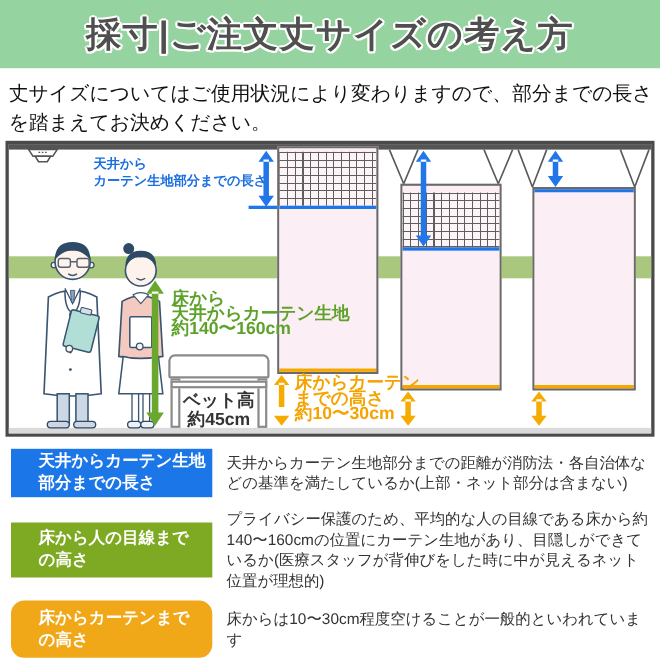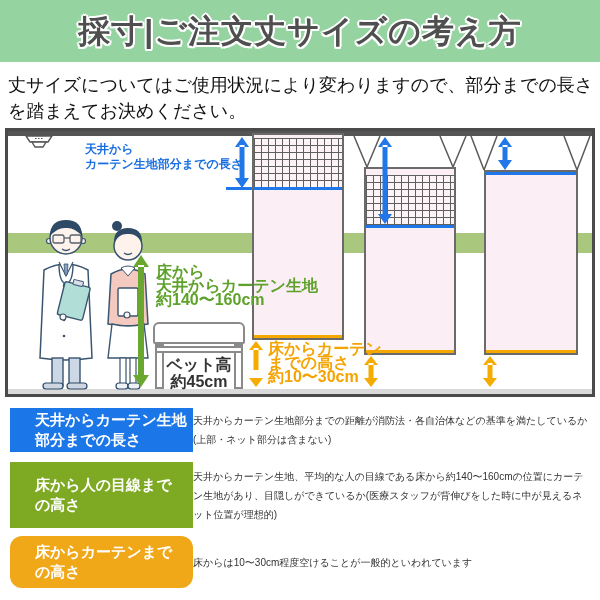--- a/index.html
+++ b/index.html
@@ -49,23 +49,23 @@
   .leg-l{left:147px;} .leg-r{left:226px;}
   .bed-label{position:absolute;left:145px;top:225px;width:92px;text-align:center;
              font-size:16px;line-height:17px;color:#333;font-weight:bold;z-index:3;}
   
   .points{position:absolute;left:10px;top:408px;width:581px;}
   .row{display:flex;align-items:center;}
   .row1{margin-bottom:10px;} .row2{margin-bottom:8px;}
   .plabel{width:183px;flex:0 0 183px;color:#fff;font-weight:bold;font-size:15px;line-height:20px;
           display:flex;flex-direction:column;justify-content:center;box-sizing:border-box;padding-left:25px;}
   .plabel1{height:44px;background:#1b76e8;}
-  .plabel2{height:66px;background:#7ea922;}
+  .plabel2{height:50px;background:#7ea922;}
   .plabel3{height:52px;background:#f0a818;border-radius:12px;}
-  .pdesc{flex:1 1 auto;font-size:10px;line-height:19px;color:#333;}
+  .pdesc{flex:1 1 auto;margin-left:13px;font-size:14px;line-height:19px;color:#333;}
 </style>
 </head>
 <body>
 
 <div class="page">
 
   <div class="header">
     <div class="title">採寸|ご注文丈サイズの考え方</div>
   </div>
 
@@ -209,21 +209,21 @@
         <span>天井からカーテン生地</span>
         <span>部分までの長さ</span>
       </div>
       <div class="pdesc">天井からカーテン生地部分までの距離が消防法・各自治体などの基準を満たしているか(上部・ネット部分は含まない)</div>
     </div>
     <div class="row row2">
       <div class="plabel plabel2">
         <span>床から人の目線まで</span>
         <span>の高さ</span>
       </div>
-      <div class="pdesc">天井からカーテン生地、平均的な人の目線である床から約140〜160cmの位置にカーテン生地があり、目隠しができているか(医療スタッフが背伸びをした時に中が見えるネット位置が理想的)</div>
+      <div class="pdesc">プライバシー保護のため、平均的な人の目線である床から約140〜160cmの位置にカーテン生地があり、目隠しができているか(医療スタッフが背伸びをした時に中が見えるネット位置が理想的)</div>
     </div>
     <div class="row">
       <div class="plabel plabel3">
         <span>床からカーテンまで</span>
         <span>の高さ</span>
       </div>
       <div class="pdesc">床からは10〜30cm程度空けることが一般的といわれています</div>
     </div>
   </div>
 

